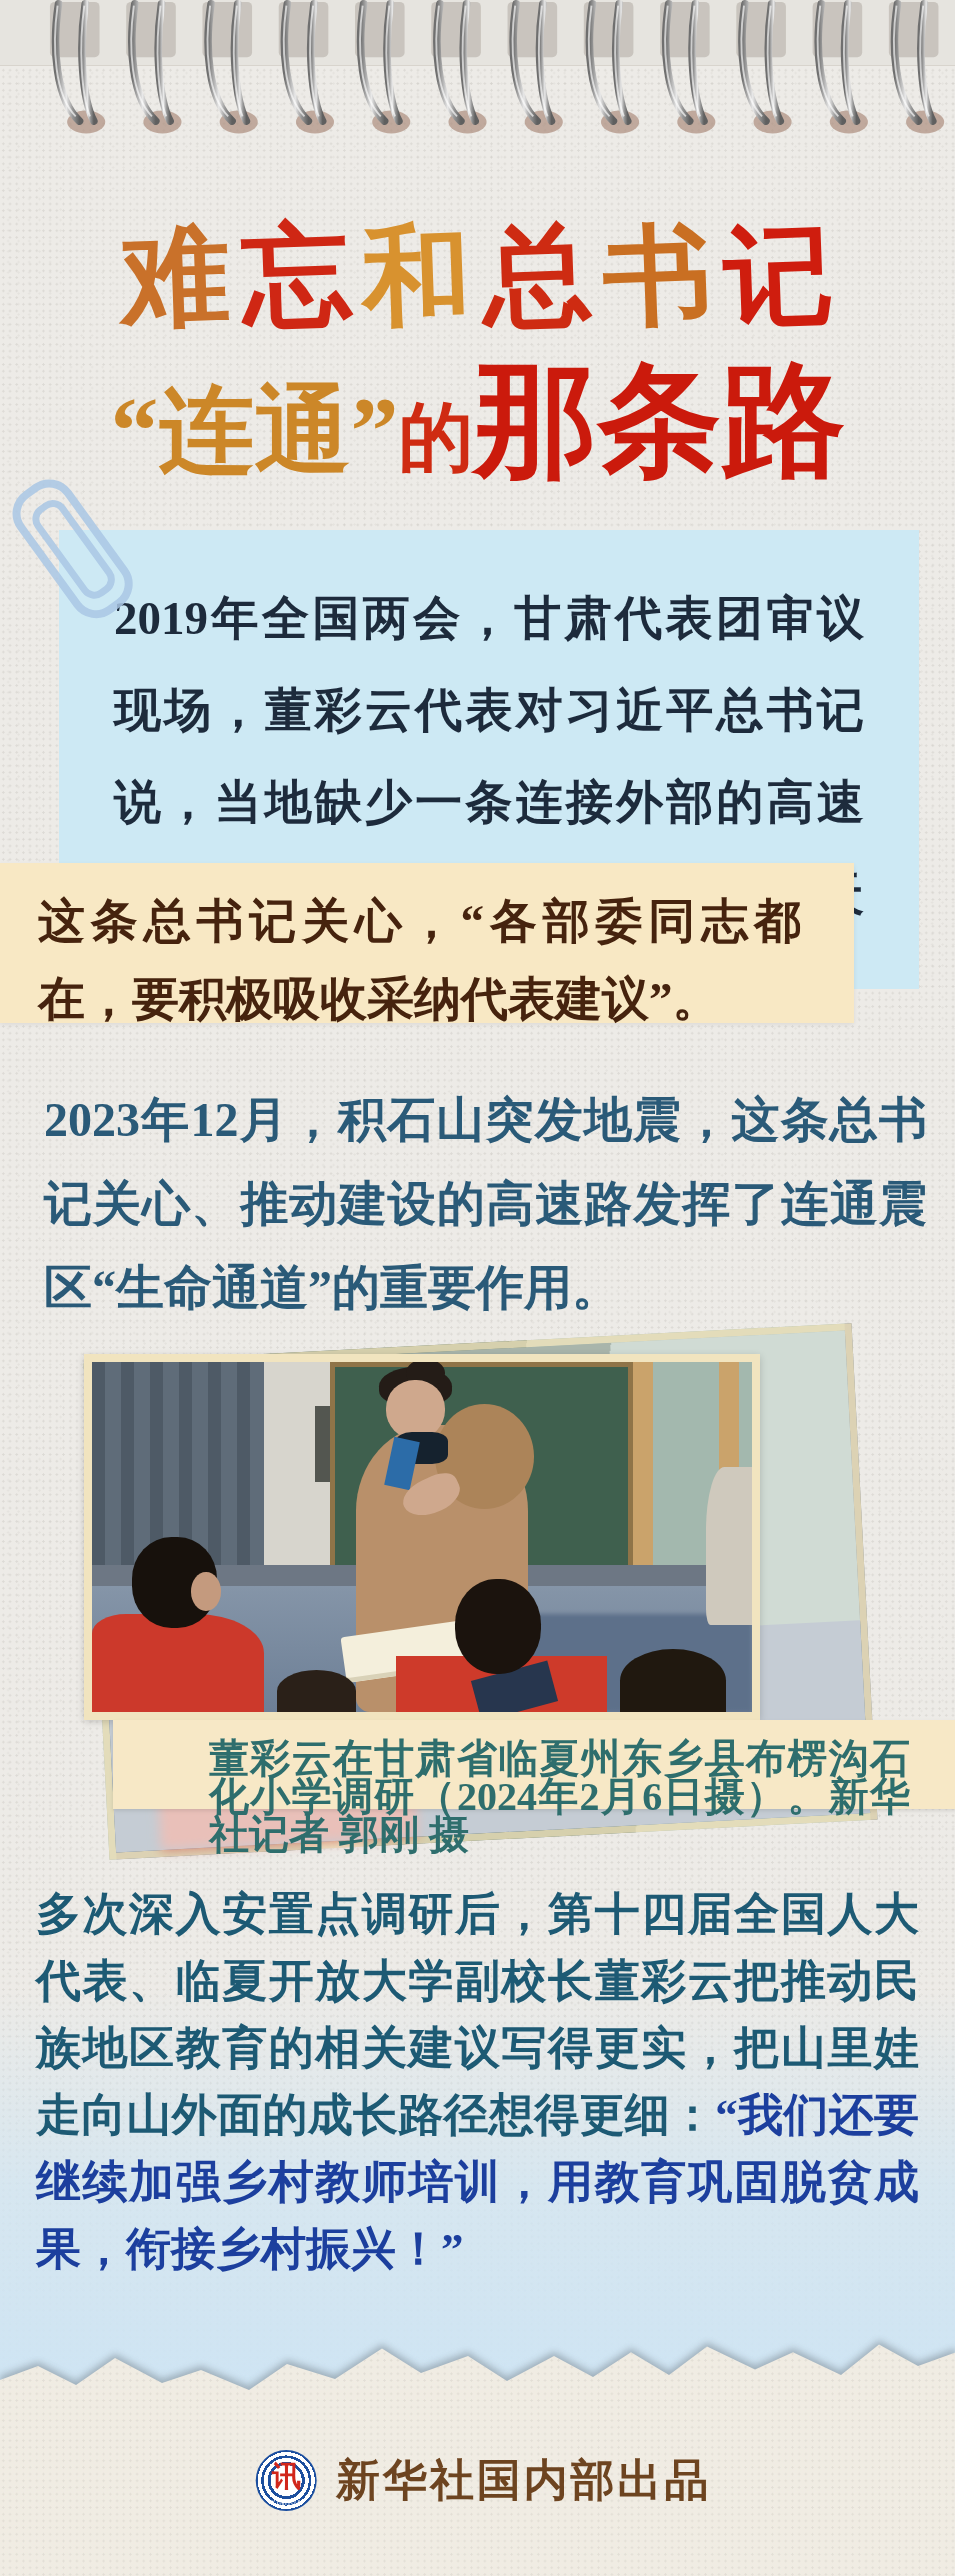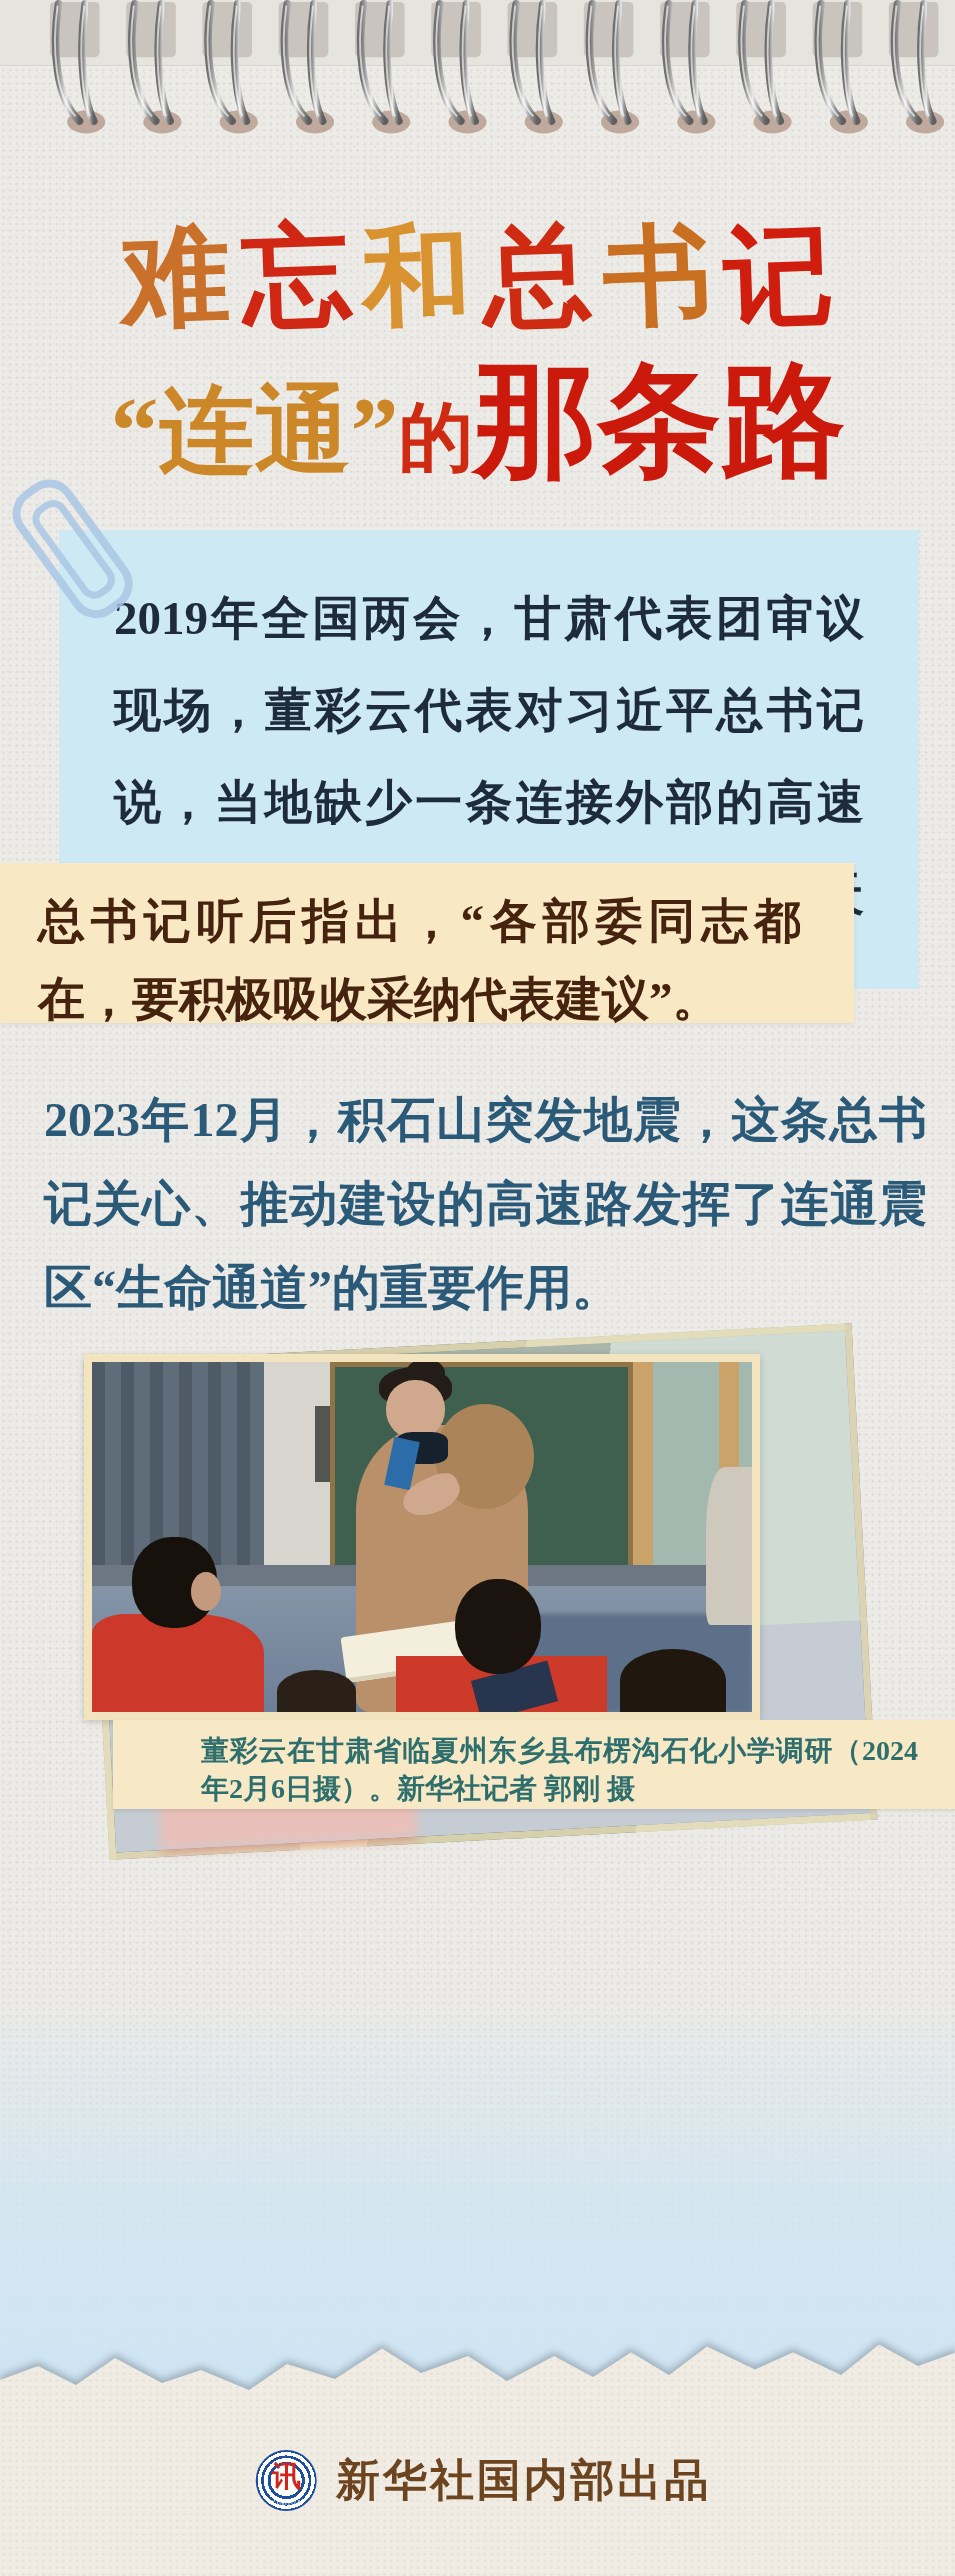--- a/index.html
+++ b/index.html
@@ -98,21 +98,21 @@
   .k2-body{position:absolute;left:46%;top:84%;width:32%;height:16%;background:#ce3a2a;}
   .k2-stripe{position:absolute;left:58%;top:88%;width:12%;height:12%;background:#27364e;
         transform:rotate(-15deg);}
   .k2-head{position:absolute;left:55%;top:62%;width:13%;height:27%;background:#1b130d;border-radius:48%;}
   .k3-head{position:absolute;left:80%;top:82%;width:16%;height:18%;background:#20180f;
         border-radius:50% 50% 0 0;}
   .k4-head{position:absolute;left:28%;top:88%;width:12%;height:12%;background:#2a2018;
         border-radius:50% 50% 0 0;}
   .caption{position:absolute;left:113px;top:387px;width:843px;height:89px;background:#f7e8c6;
         box-shadow:0 1.9px 3.8px rgba(0,0,0,.10);}
-  .caption p{margin:0;padding:12.4px 38px 0 88px;font-size:28px;line-height:38px;
+  .caption p{margin:8px;padding:12.4px 38px 0 88px;font-size:40px;line-height:38px;
         font-weight:bold;color:#2e6e6d;text-align:justify;}
 
   .p4{position:absolute;left:36px;top:1881px;width:883px;z-index:2;margin:0;
         font-size:45px;line-height:67px;font-weight:bold;text-align:justify;}
   .p4 .lead{color:#1d5a74;}
   .p4 .quote{color:#1c3f9e;}
 
   .sky{position:absolute;left:0;top:1988px;width:956px;height:440px;z-index:1;
         background:linear-gradient(180deg,rgba(207,229,243,0) 0%,rgba(207,229,243,.75) 45%,#cde4f4 100%);}
   .torn{position:absolute;left:0;top:2337px;width:956px;height:239px;z-index:3;
@@ -188,21 +188,21 @@
   <div class="paperclip">
     <div class="outer"></div>
     <div class="inner"></div>
   </div>
 
   <div class="bluebox">
     <p>2019年全国两会，甘肃代表团审议现场，董彩云代表对习近平总书记说，当地缺少一条连接外部的高速公路，孩子们去周边上学要坐一天车。</p>
   </div>
 
   <div class="quotebox">
-    <p>总书记听后指出，“各部委同志都在，要积极吸收采纳代表建议”。</p>
+    <p>这条总书记关心，“各部委同志都在，要积极吸收采纳代表建议”。</p>
   </div>
 
   <p class="p3">2023年12月，积石山突发地震，这条总书记关心、推动建设的高速路发挥了连通震区“生命通道”的重要作用。</p>
 
   <div class="photo-wrap">
 
     <div class="tilted">
       <div class="tp-floor"></div>
       <div class="tp-kid"></div>
       <div class="veil"></div>
@@ -239,20 +239,21 @@
         <div class="k3-head"></div>
         <div class="k4-head"></div>
       </div>
     </div>
 
     <div class="caption">
       <p>董彩云在甘肃省临夏州东乡县布楞沟石化小学调研（2024年2月6日摄）。新华社记者 郭刚 摄</p>
     </div>
   </div>
 
+  <p class="p4"><span class="lead">多次深入安置点调研后，第十四届全国人大代表、临夏开放大学副校长董彩云把推动民族地区教育的相关建议写得更实，把山里娃走向山外面的成长路径想得更细：</span><span class="quote">“我们还要继续加强乡村教师培训，用教育巩固脱贫成果，衔接乡村振兴！”</span></p>
 
   <div class="sky"></div>
 
   <div class="torn">
     <div class="paper"></div>
   </div>
 
   <div class="footer">
     <div class="logo">
       <div class="sym">讯</div>

